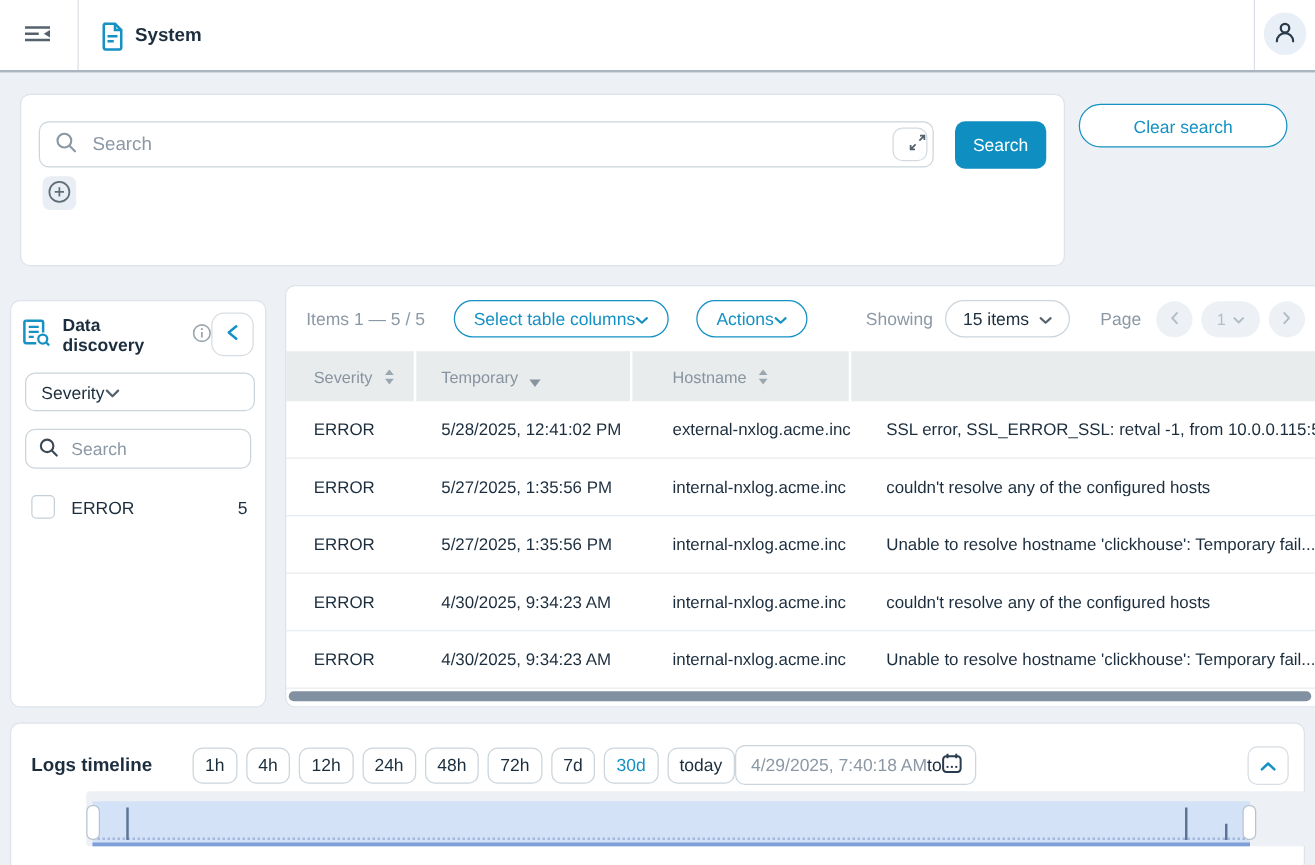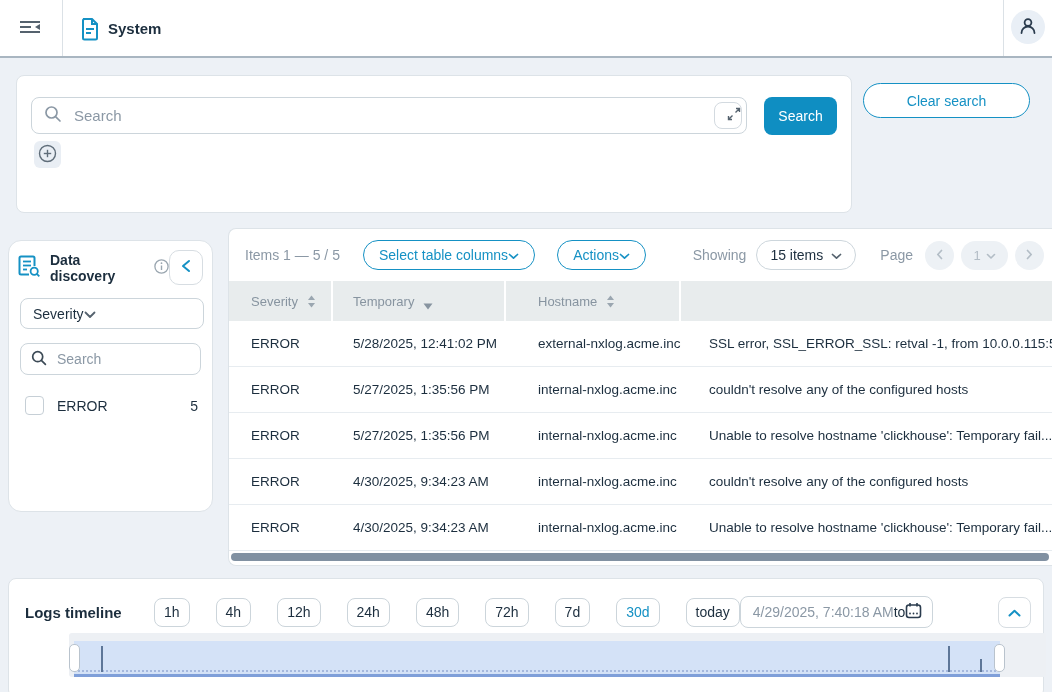--- a/index.html
+++ b/index.html
@@ -37,21 +37,21 @@
     border:none;border-radius:6px;display:flex;align-items:center;justify-content:center;padding:0;}
   .adv-row{position:absolute;right:14px;top:104px;display:flex;align-items:center;gap:10px;}
   .adv-label{font-size:14px;color:#1c2e3e;}
   .toggle{width:40px;height:20px;border-radius:10px;background:#8fa0b4;position:relative;border:none;padding:0;}
   .toggle-knob{position:absolute;left:2px;top:2px;width:16px;height:16px;background:#fff;border-radius:50%;
     display:flex;align-items:center;justify-content:center;}
   .clear-btn{position:absolute;left:863px;top:83px;width:167px;height:35px;background:#fff;
     border:1px solid #1591c4;border-radius:18px;color:#1591c4;font-size:14px;}
 
   
-  .disc-card{left:8px;top:240px;width:205px;height:272px;border-radius:13px;}
+  .disc-card{left:8px;top:240px;width:205px;height:326px;}
   .disc-head{display:flex;align-items:center;padding:9px 9px 0 9px;}
   .disc-title{font-weight:bold;font-size:14px;margin-left:9px;color:#1c2e3e;}
   .info-btn{margin-left:7px;background:none;border:none;padding:0;display:flex;}
   .collapse-btn{margin-left:auto;width:35px;height:35px;background:#fff;border:1px solid #d7dde2;
     border-radius:10px;display:flex;align-items:center;justify-content:center;padding:0;}
   .field-select{margin:13px 11px 0 11px;height:29px;border:1px solid #ccd5db;border-radius:8px;
     display:flex;align-items:center;padding:0 10px 0 12px;background:#fff;width:160px;box-sizing:content-box;}
   .field-select span{font-size:14px;color:#1c2e3e;}
   .field-select svg{margin-left:auto;}
   .disc-search{margin:14px 11px 0 11px;height:30px;border:1px solid #ccd5db;border-radius:8px;
@@ -85,21 +85,21 @@
   .td-sev{width:104px;padding-left:22px;box-sizing:border-box;}
   .td-time{width:173px;padding-left:20px;box-sizing:border-box;}
   .td-host{width:175px;padding-left:32px;box-sizing:border-box;}
   .td-msg{flex:1;padding-left:28px;box-sizing:border-box;white-space:nowrap;overflow:hidden;}
   .hscroll{position:absolute;left:2px;bottom:4px;width:818px;height:8px;border-radius:4px;background:#8191a2;}
 
   
   .tl-card{left:8px;top:578px;width:1036px;height:120px;}
   .tl-row{display:flex;align-items:center;padding:17px 12px 0 16px;}
   .tl-title{font-weight:bold;font-size:15px;color:#1c2e3e;width:112px;flex:none;}
-  .tl-ranges{display:flex;gap:26px;margin-left:17px;}
+  .tl-ranges{display:flex;gap:7px;margin-left:17px;}
   .range-btn{height:29px;padding:0 9px;background:#fff;border:1px solid #ccd5db;border-radius:8px;
     font-size:14px;color:#1c2e3e;}
   .range-btn.active{color:#1591c4;}
   .daterange{height:30px;border:1px solid #ccd5db;border-radius:8px;background:#fff;
     display:flex;align-items:center;padding:0 10px 0 12px;gap:0;}
   .date-txt{color:#8b98a5;font-size:14px;}
   .date-to{color:#1c2e3e;font-size:14px;}
   .tl-collapse{margin-left:auto;width:33px;height:31px;background:#fff;border:1px solid #d7dde2;
     border-radius:8px;display:flex;align-items:center;justify-content:center;padding:0;}
   .tl-chart{position:absolute;left:60px;top:54px;width:977px;height:44px;background:#edf0f4;border-radius:3px;}

